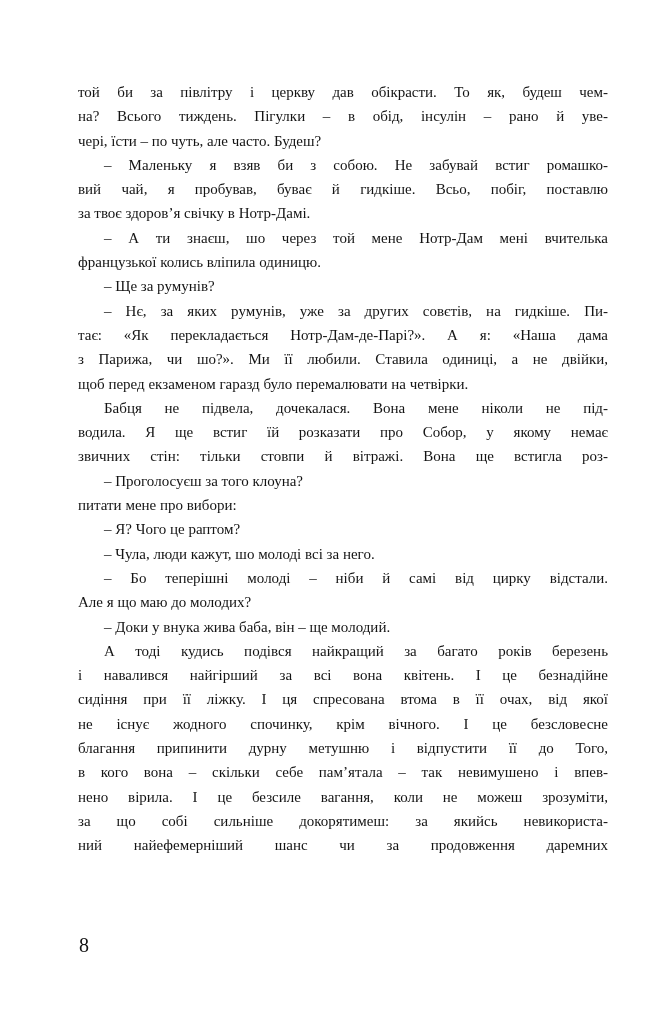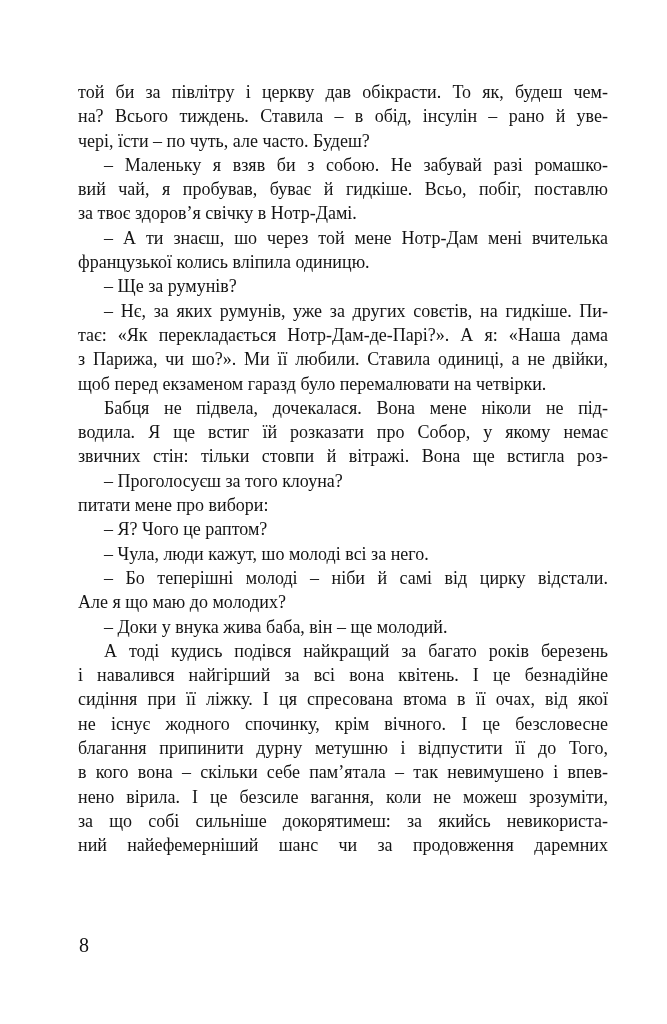--- a/index.html
+++ b/index.html
@@ -13,21 +13,21 @@
     height: 1024px;
     background: #ffffff;
     overflow: hidden;
   }
   .text-block {
     position: absolute;
     left: 78px;
     top: 80px;
     width: 530px;
     font-family: "Liberation Serif", "DejaVu Serif", serif;
-    font-size: 18px;
+    font-size: 15px;
     line-height: 24.3px;
     color: #141414;
   }
   .text-line {
     text-align: justify;
     text-align-last: justify;
     white-space: normal;
   }
   .text-line.last {
     text-align: right;
@@ -44,23 +44,23 @@
     font-size: 20px;
     color: #141414;
   }
 </style>
 </head>
 <body>
 
 <div class="book-page">
   <div class="text-block">
       <div class="text-line">той би за півлітру і церкву дав обікрасти. То як, будеш чем-</div>
-      <div class="text-line">на? Всього тиждень. Ставила – в обід, інсулін – рано й уве-</div>
+      <div class="text-line">на? Всього тиждень. Пігулки – в обід, інсулін – рано й уве-</div>
       <div class="text-line last">чері, їсти – по чуть, але часто. Будеш?</div>
-      <div class="text-line indent">– Маленьку я взяв би з собою. Не забувай разі ромашко-</div>
+      <div class="text-line indent">– Маленьку я взяв би з собою. Не забувай встиг ромашко-</div>
       <div class="text-line">вий чай, я пробував, буває й гидкіше. Всьо, побіг, поставлю</div>
       <div class="text-line last">за твоє здоров’я свічку в Нотр-Дамі.</div>
       <div class="text-line indent">– А ти знаєш, шо через той мене Нотр-Дам мені вчителька</div>
       <div class="text-line last">французької колись вліпила одиницю.</div>
       <div class="text-line last indent">– Ще за румунів?</div>
       <div class="text-line indent">– Нє, за яких румунів, уже за других совєтів, на гидкіше. Пи-</div>
       <div class="text-line">тає: «Як перекладається Нотр-Дам-де-Парі?». А я: «Наша дама</div>
       <div class="text-line">з Парижа, чи шо?». Ми її любили. Ставила одиниці, а не двійки,</div>
       <div class="text-line last">щоб перед екзаменом гаразд було перемалювати на четвірки.</div>
       <div class="text-line indent">Бабця не підвела, дочекалася. Вона мене ніколи не під-</div>

